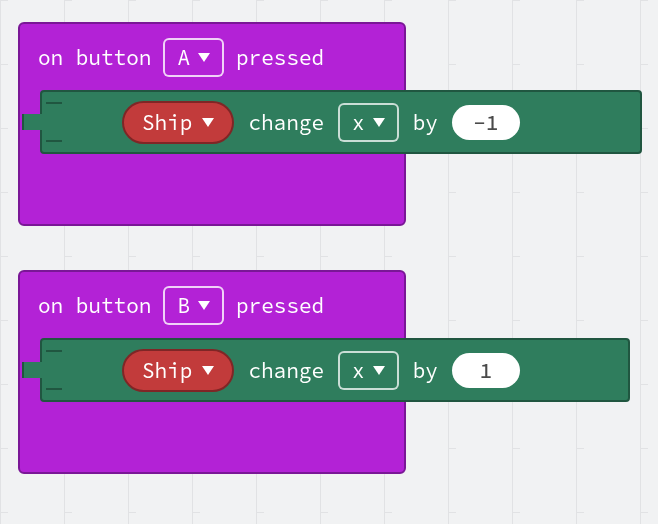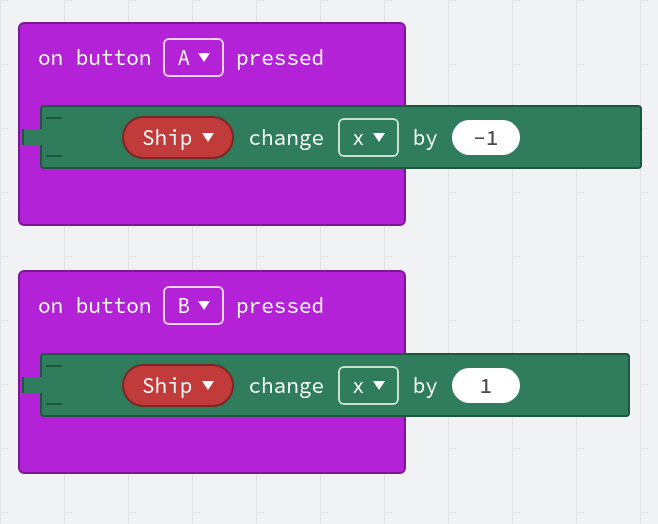--- a/index.html
+++ b/index.html
@@ -61,21 +61,21 @@
     box-sizing: border-box;
   }
   .hat-header {
     display: flex;
     align-items: center;
     gap: 12px;
     padding: 14px 18px 12px 18px;
   }
   .hat-body {
     position: relative;
-    margin: 16px 8px 60px 22px;
+    margin: 1px 8px 60px 22px;
     height: 68px;
   }
 
   
   .field-dd {
     display: inline-flex;
     align-items: center;
     gap: 8px;
     padding: 4px 12px;
     border: 2px solid rgba(255,255,255,0.8);

